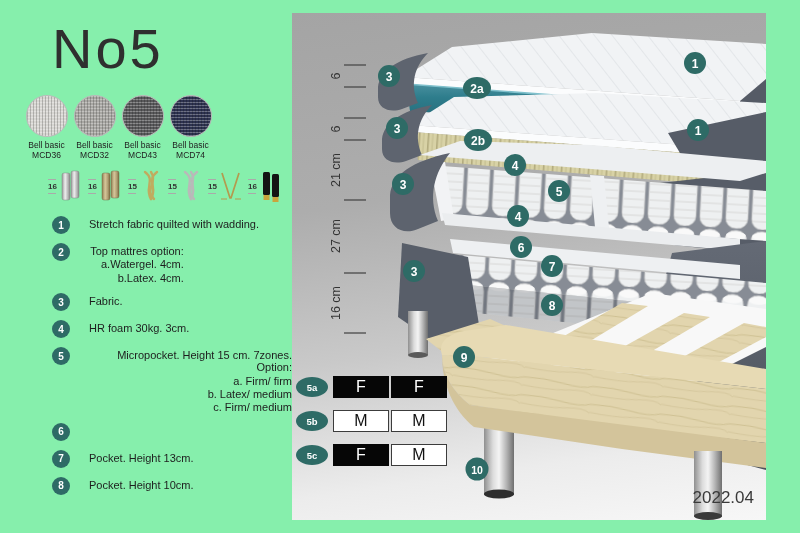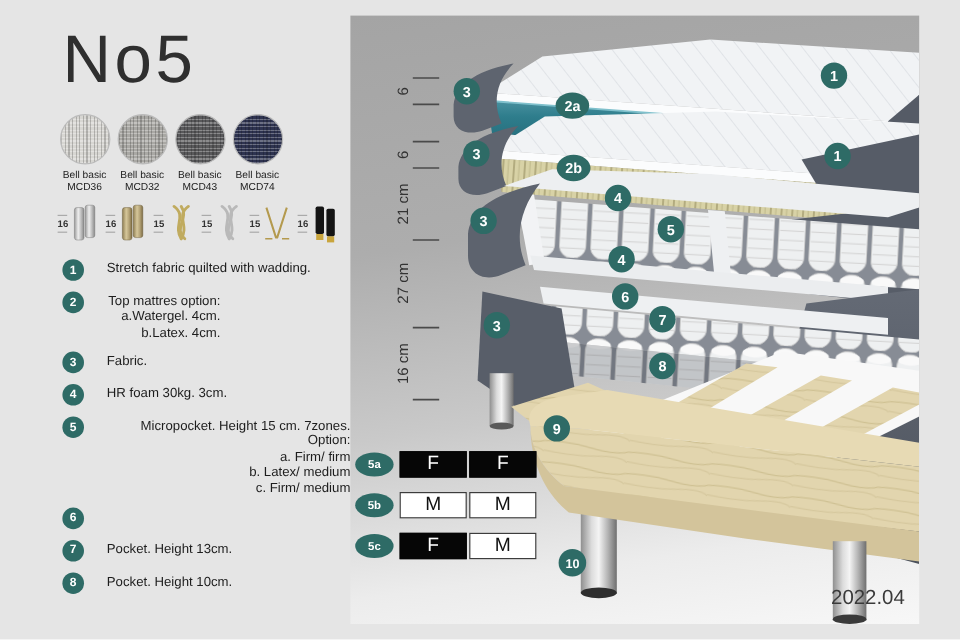--- a/index.html
+++ b/index.html
@@ -1,25 +1,25 @@
 <!DOCTYPE html>
 <html><head>
 <meta charset="utf-8">
 <style>
   html,body{margin:0;padding:0;background:#fff;}
-  .page{position:relative;width:800px;height:533px;background:#e5e5e5;overflow:hidden;
+  .page{position:relative;width:800px;height:533px;background:#86efac;overflow:hidden;
         font-family:"Liberation Sans",sans-serif;color:#1d1d1d;}
 
   
   .left-col{position:absolute;left:0;top:0;width:292px;height:533px;}
   .title-block{margin:20px 0 0 52px;}
   .title-block h1{margin:0;font-size:56px;font-weight:300;letter-spacing:3px;color:#2f2f2f;line-height:1.05;}
   .subtitle{font-size:21px;color:#6e6e6e;letter-spacing:.5px;margin-top:2px;}
 
-  .swatches{display:flex;gap:3px;margin:16px 0 0 48px;}
+  .swatches{display:flex;gap:3px;margin:16px 0 0 24px;}
   .swatch{width:45px;text-align:center;}
   .swatch-circle{width:40px;height:40px;border-radius:50%;margin:0 auto;border:1px solid #bbb;}
   .tex{background-image:
         repeating-linear-gradient(90deg,rgba(0,0,0,.20) 0 1px,transparent 1px 3px),
         repeating-linear-gradient(0deg,rgba(255,255,255,.30) 0 1px,transparent 1px 3px);}
   .sw-mcd36{background-color:#d7d6d2;}
   .sw-mcd32{background-color:#a9a8a4;}
   .sw-mcd43{background-color:#59595b;}
   .sw-mcd74{background-color:#2e3350;}
   .sw-roma{background-color:#f3f3f3;border-color:#ccc;}

